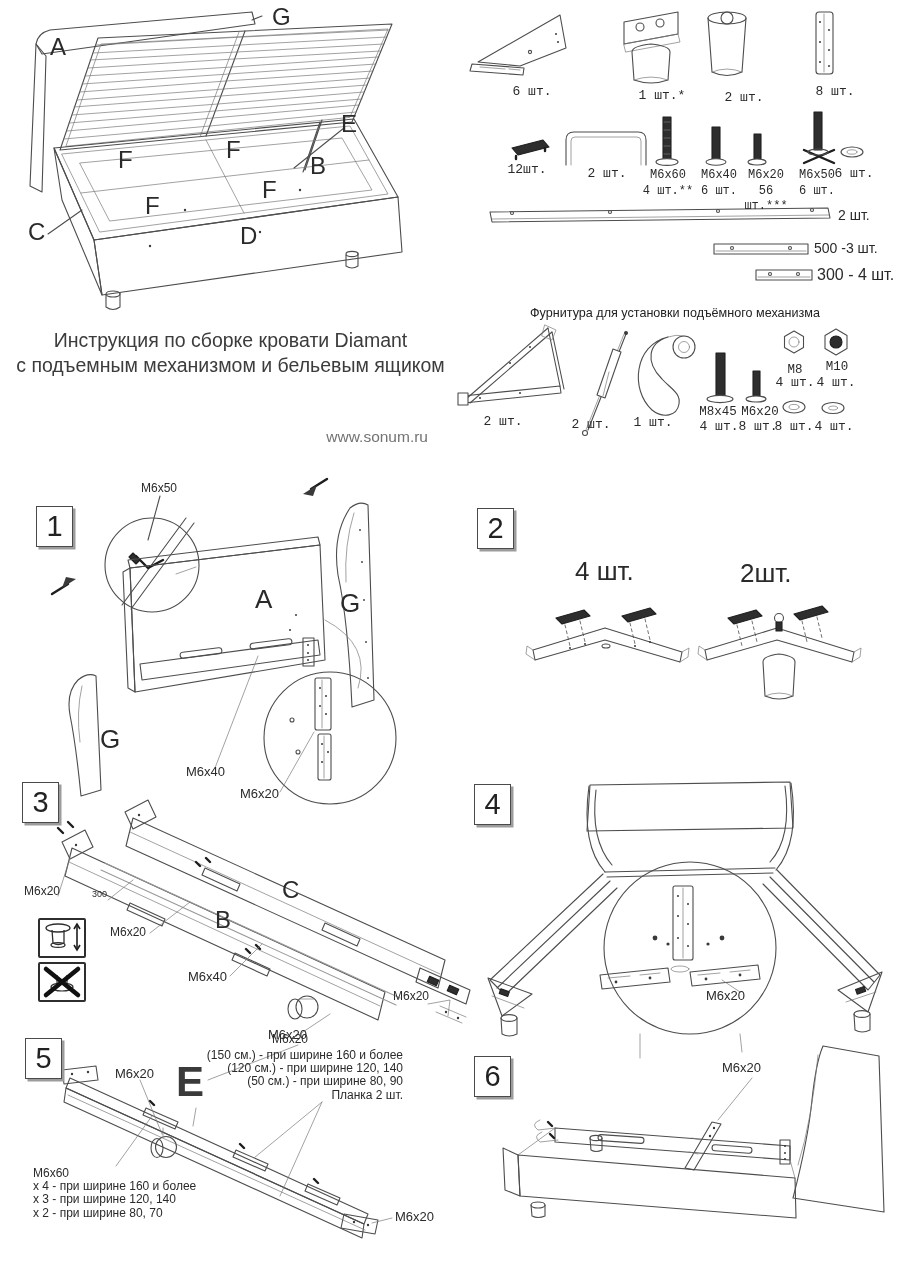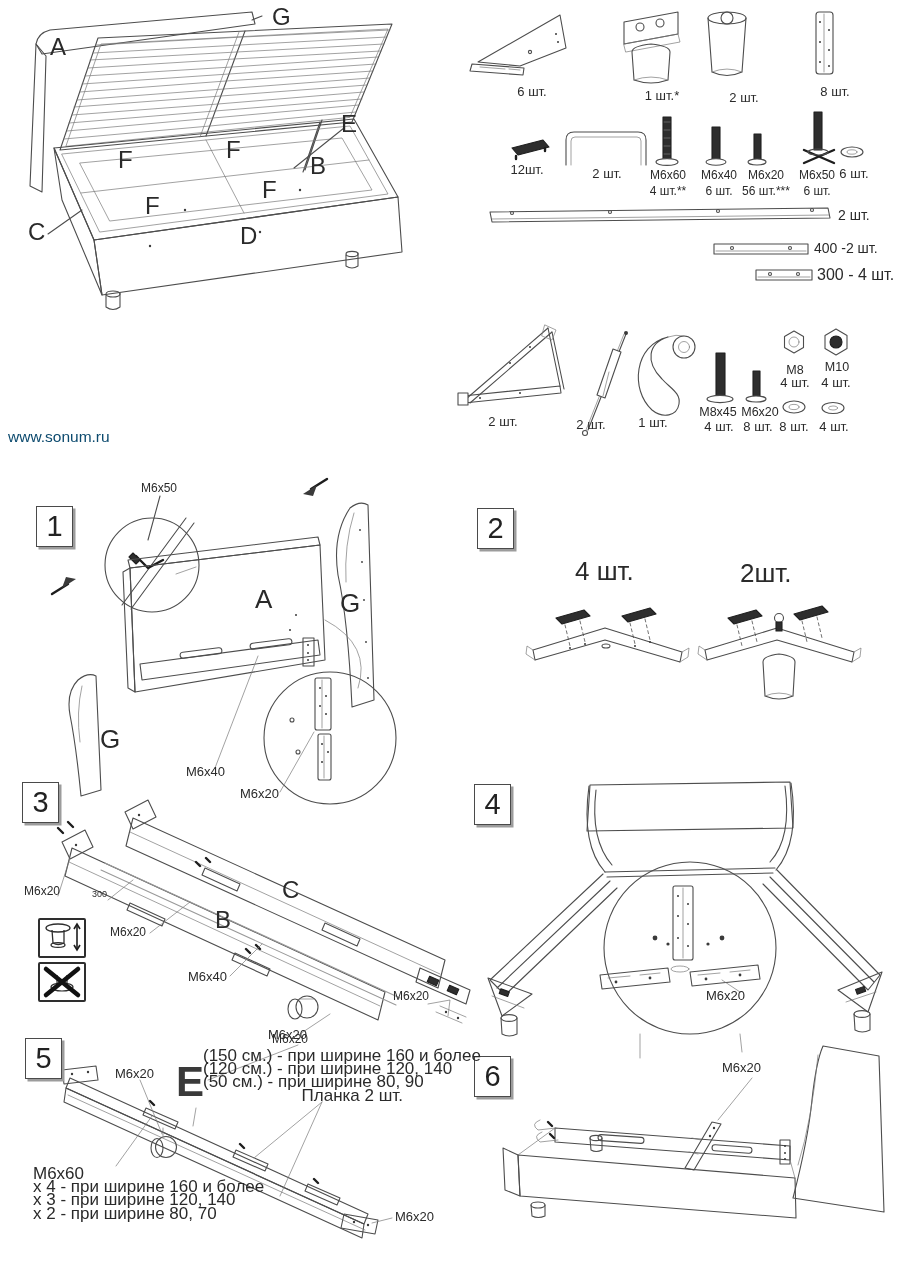--- a/index.html
+++ b/index.html
@@ -9,41 +9,41 @@
   .art { position:absolute; left:0; top:0; width:900px; height:1280px; }
   .art * { stroke:#4d4d4d; stroke-width:1.1; fill:none; stroke-linejoin:round; stroke-linecap:round; }
   .art .dk { fill:#2e2e2e; stroke:#1f1f1f; }
   .art .wh { fill:#fff; }
   .art .thin { stroke-width:0.7; stroke:#7a7a7a; }
   .art .thick { stroke-width:2.4; stroke:#1d1d1d; }
   .art .dot { fill:#3a3a3a; stroke:none; }
   .art .gray { stroke:#9a9a9a; }
   .art .dash { stroke-dasharray:3 3; stroke-width:0.8; }
   .lbl { position:absolute; color:#2a2a2a; white-space:nowrap; }
-  .ctr { text-align:center; white-space:normal; }
+  .ctr { text-align:center; white-space:normal;font-family:Liberation Mono, monospace; }
   .qty { font-size:13px; }
   .boltlbl { font-size:12px; line-height:1.3; }
   .partletter { font-size:24px; }
   .steplabel { font-size:12px; }
   .stepnum { position:absolute; width:37px; height:41px; background:#fff;
              border:1.6px solid #4a4a4a; box-shadow:2.5px 2.5px 0 #9c9c9c;
              display:flex; align-items:center; justify-content:center;
              font-size:29px; color:#222; }
   .note { font-size:10.6px; letter-spacing:0.1px; }
   .warnbox { position:absolute; width:48px; height:40px; border:2px solid #2e2e2e;
              border-radius:2px; background:#fff; display:flex; align-items:center; justify-content:center; }
   .titleblock { position:absolute; left:8px; top:328px; width:445px; text-align:center;
                 font-size:19.5px; line-height:25px; color:#3c3c3c; }
-  .urlblock { position:absolute; left:8px; top:428px; width:420px; text-align:left;
-              font-size:15.5px; color:#0c4a6e; }
+  .urlblock { position:absolute; left:8px; top:428px; width:420px; text-align:right;
+              font-size:15.5px; color:#737373; }
   .hwtitle { position:absolute; left:460px; top:306px; width:430px; text-align:center;
              font-size:12.6px; color:#222; }
   .foot { position:absolute; left:56px; top:1236px; font-size:11.6px; color:#222; }
   .rightalign { text-align:right; }
-  .s5txt { font-size:17px; line-height:13.2px; }
+  .s5txt { font-size:12px; line-height:13.2px; }
 </style>
 </head>
 <body>
 
 <div class="page">
 
   <svg class="art" viewBox="0 0 900 1280">
 
     <g>
 
@@ -475,38 +475,43 @@
     <span>M6x20</span><br>
     <span>56 шт.***</span>
   </div>
   <div class="lbl boltlbl ctr" style="left:790px;top:168px;width:54px">
     <span>M6x50</span><br>
     <span>6 шт.</span>
   </div>
   <span class="lbl qty ctr" style="left:832px;top:166px;width:44px">6 шт.</span>
 
   <span class="lbl qty" style="left:838px;top:207px;font-size:14px">2 шт.</span>
-  <span class="lbl qty" style="left:814px;top:240px;font-size:14px">400 -2 шт.</span>
+  <span class="lbl qty" style="left:814px;top:240px;font-size:14px">500 -3 шт.</span>
   <span class="lbl qty" style="left:817px;top:266px;font-size:16px">300 - 4 шт.</span>
 
 
+  <div class="hwtitle">Фурнитура для установки подъёмного механизма</div>
   <span class="lbl qty ctr" style="left:478px;top:414px;width:50px">2 шт.</span>
   <span class="lbl qty ctr" style="left:566px;top:417px;width:50px">2 шт.</span>
   <span class="lbl qty ctr" style="left:628px;top:415px;width:50px">1 шт.</span>
   <span class="lbl boltlbl ctr" style="left:693px;top:404px;width:50px;font-size:12.5px">M8x45</span>
   <span class="lbl boltlbl ctr" style="left:737px;top:404px;width:46px;font-size:12.5px">M6x20</span>
   <span class="lbl qty ctr" style="left:698px;top:419px;width:42px">4 шт.</span>
   <span class="lbl qty ctr" style="left:738px;top:419px;width:40px">8 шт.</span>
   <span class="lbl boltlbl ctr" style="left:780px;top:362px;width:30px;font-size:12.5px">M8</span>
   <span class="lbl boltlbl ctr" style="left:820px;top:359px;width:34px;font-size:12.5px">M10</span>
   <span class="lbl qty ctr" style="left:775px;top:375px;width:40px">4 шт.</span>
   <span class="lbl qty ctr" style="left:816px;top:375px;width:40px">4 шт.</span>
   <span class="lbl qty ctr" style="left:774px;top:419px;width:40px">8 шт.</span>
   <span class="lbl qty ctr" style="left:814px;top:419px;width:40px">4 шт.</span>
 
+  <div class="titleblock">
+    <div>Инструкция по сборке кровати Diamant</div>
+    <div>с подъемным механизмом и бельевым ящиком</div>
+  </div>
   <div class="urlblock">www.sonum.ru</div>
 
   <div class="stepnum" style="left:36px;top:506px">1</div>
   <div class="stepnum" style="left:477px;top:508px">2</div>
   <div class="stepnum" style="left:22px;top:782px">3</div>
   <div class="stepnum" style="left:474px;top:784px">4</div>
   <div class="stepnum" style="left:25px;top:1038px">5</div>
   <div class="stepnum" style="left:474px;top:1056px">6</div>
 
   <span class="lbl steplabel" style="left:141px;top:481px">M6x50</span>

